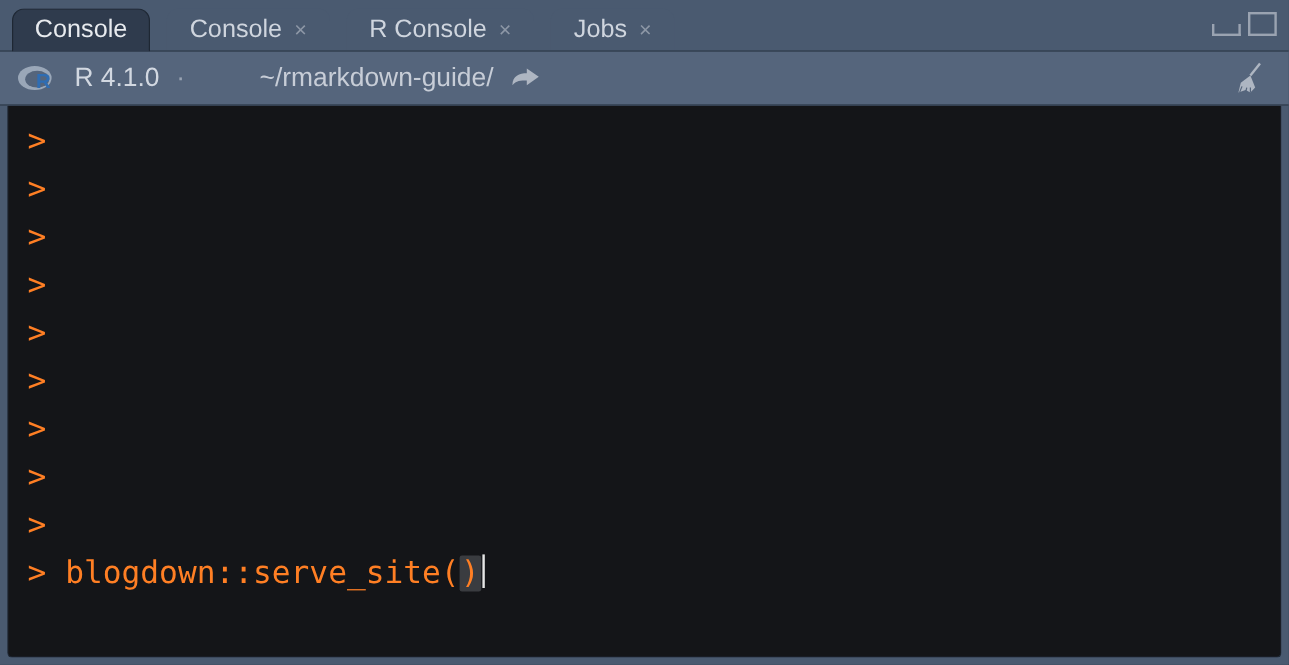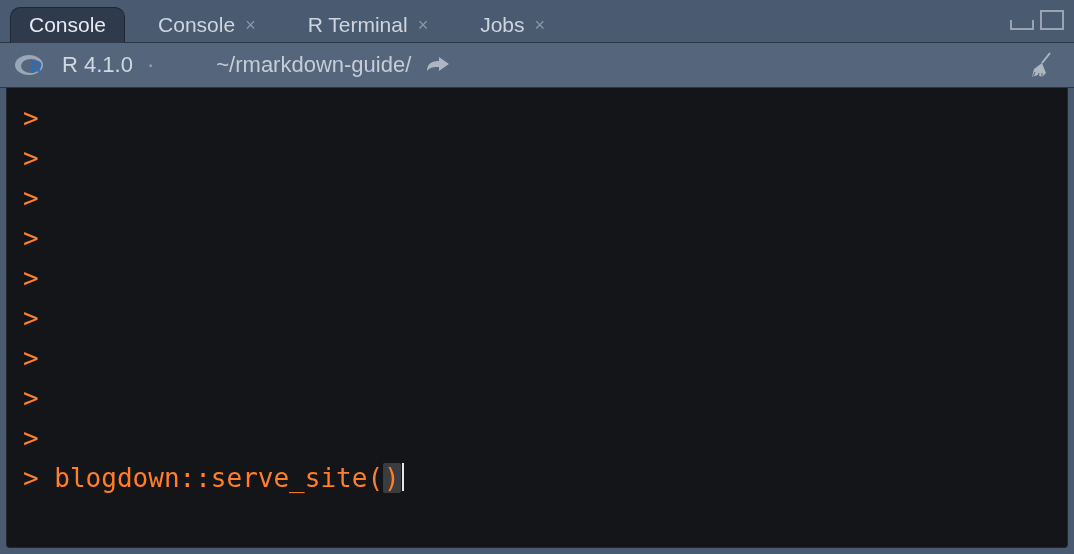--- a/index.html
+++ b/index.html
@@ -134,21 +134,21 @@
 
   <div class="tab-row">
     <div class="tab active">
       <span>Console</span>
     </div>
     <div class="tab inactive">
       <span>Console</span>
       <span class="close">×</span>
     </div>
     <div class="tab inactive">
-      <span>R Terminal</span>
+      <span>R Console</span>
       <span class="close">×</span>
     </div>
     <div class="tab inactive">
       <span>Jobs</span>
       <span class="close">×</span>
     </div>
 
     <div class="window-ctrls">
       <div style="display:flex;align-items:flex-end;height:20px;">
         <div class="wc-box" style="height:10px;border-top:none;"></div>

